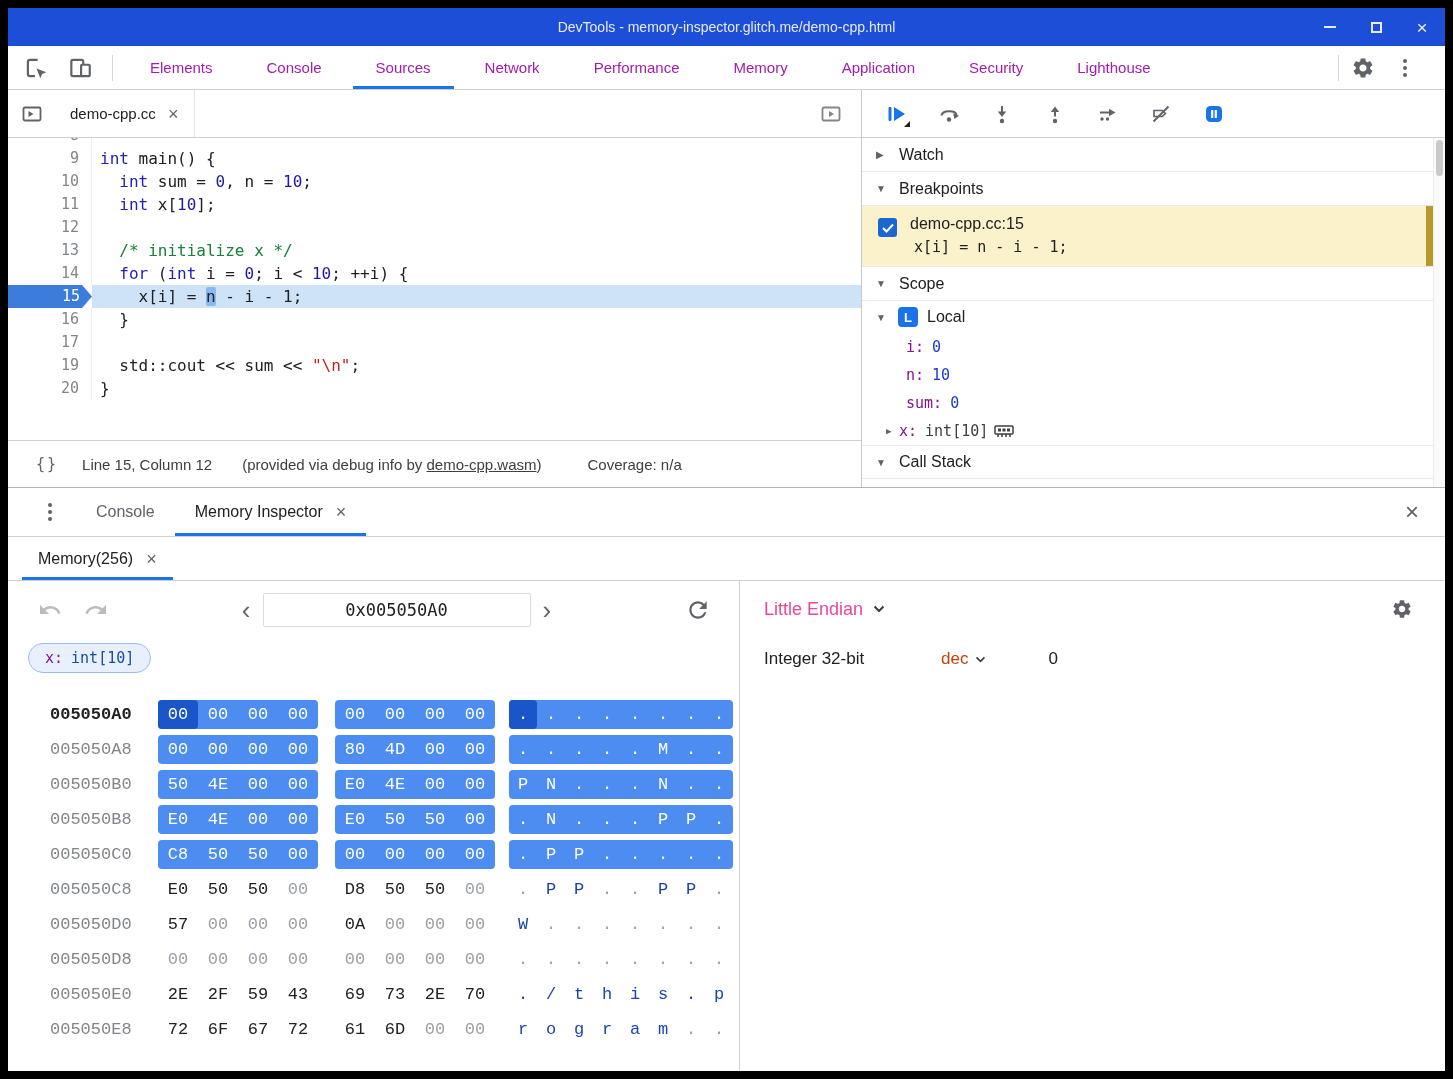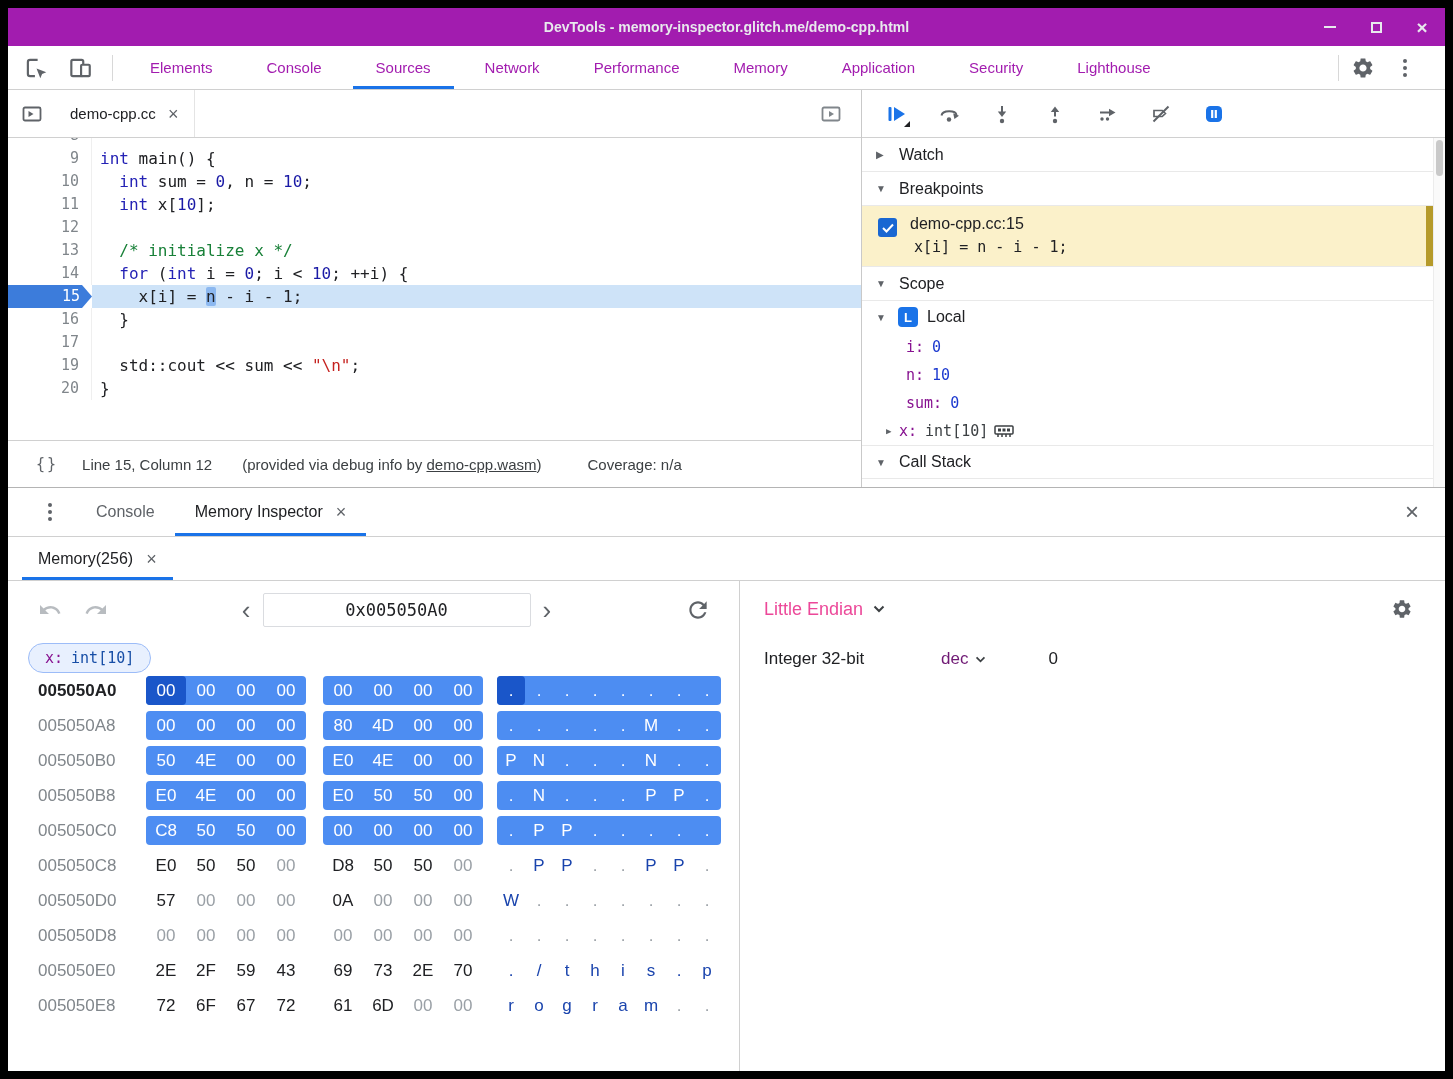--- a/index.html
+++ b/index.html
@@ -1,21 +1,21 @@
 <!DOCTYPE html>
 <html><head>
 <meta charset="utf-8">
 <style>
   * { box-sizing: border-box; }
   body { margin:0; width:1453px; height:1079px; background:#000; font-family:"Liberation Sans", sans-serif; position:relative; overflow:hidden; }
 
   .frame { position:absolute; left:8px; top:8px; width:1437px; height:1063px; background:#fff; display:flex; flex-direction:column; }
 
   
-  .titlebar { flex:0 0 38px; background:#a21caf; position:relative; display:flex; align-items:center;font-weight:bold; }
+  .titlebar { flex:0 0 38px; background:#1d4ed8; position:relative; display:flex; align-items:center; }
   .titlebar .title { position:absolute; left:0; right:0; text-align:center; color:#e8eaed; font-size:14px; }
   .win-controls { position:absolute; right:14px; top:0; height:100%; display:flex; align-items:center; gap:28px; }
   .wc { width:18px; height:18px; display:flex; align-items:center; justify-content:center; color:#e8eaed; }
   .wc-min { width:12px; height:2px; background:#e8eaed; }
   .wc-max { width:11px; height:11px; border:2px solid #e8eaed; }
   .wc-x { font-size:19px; line-height:1; }
 
   
   .toolbar { flex:0 0 44px; border-bottom:1px solid #d0d0d0; display:flex; align-items:center; padding-left:14px; background:#fff; }
   .tool-icon { width:28px; height:28px; display:flex; align-items:center; justify-content:center; position:relative; }
@@ -101,21 +101,21 @@
   .hist { display:flex; gap:22px; align-items:center; }
   .navchev { font-size:26px; color:#5f6368; padding:0 12px; line-height:1; }
   .addr-input { width:268px; height:34px; border:1px solid #dadce0; border-radius:2px; text-align:center;
     font-family:"DejaVu Sans Mono", monospace; font-size:17px; color:#202124; outline:none; }
   .spacer { flex:1; }
   .chiprow { padding:4px 0 0 20px; }
   .chip { display:inline-flex; align-items:center; gap:8px; padding:5px 16px; border:1px solid #9cbcf8; border-radius:16px; background:#e8f0fe; font-family:"DejaVu Sans Mono", monospace; font-size:15px; }
   .chip-name { color:#881391; }
   .chip-type { color:#174ea6; }
 
-  .hexgrid { margin-top:0; padding-left:30px; font-family:Liberation Sans, sans-serif; font-size:17px; }
+  .hexgrid { margin-top:24px; padding-left:42px; font-family:Liberation Mono, monospace; font-size:17px; }
   .hex-row { display:flex; align-items:center; height:35px; }
   .addr { width:108px; color:#80868b; }
   .hex-row.addr-bold .addr { color:#202124; font-weight:bold; }
   .bgroup { display:flex; border-radius:4px; }
   .bgroup.g2 { margin-left:17px; }
   .bcell { width:40px; height:29px; line-height:29px; text-align:center; border-radius:4px; color:#202124; }
   .bcell.zero { color:#9aa0a6; }
   .agroup { display:flex; border-radius:4px; margin-left:14px; }
   .acell { width:28px; height:29px; line-height:29px; text-align:center; border-radius:4px; }
   .acell.dot { color:#9aa0a6; }
@@ -123,21 +123,21 @@
   .hex-row.hl .bgroup, .hex-row.hl .agroup { background:#4d8df2; }
   .hex-row.hl .bcell, .hex-row.hl .acell { color:#fff; }
   .hex-row .focus { background:#1a56c9; color:#fff; }
 
   .interp { flex:1; min-width:0; }
   .interp-head { height:56px; display:flex; align-items:center; padding:0 32px 0 24px; }
   .endian { display:flex; align-items:center; gap:10px; font-size:18px; color:#ec4899; }
   .gear-right { margin-left:auto; }
   .interp-row { display:flex; align-items:center; padding-left:24px; margin-top:12px; font-size:17px; color:#202124; }
   .vtype { width:177px; }
-  .fmt { display:flex; align-items:center; gap:7px; color:#701a75; margin-right:62px; }
+  .fmt { display:flex; align-items:center; gap:7px; color:#c2410c; margin-right:62px; }
   svg { display:block; }
 </style>
 </head>
 <body>
 
 <div class="frame">
 
   <header class="titlebar">
     <div class="title">DevTools - memory-inspector.glitch.me/demo-cpp.html</div>
     <div class="win-controls">

